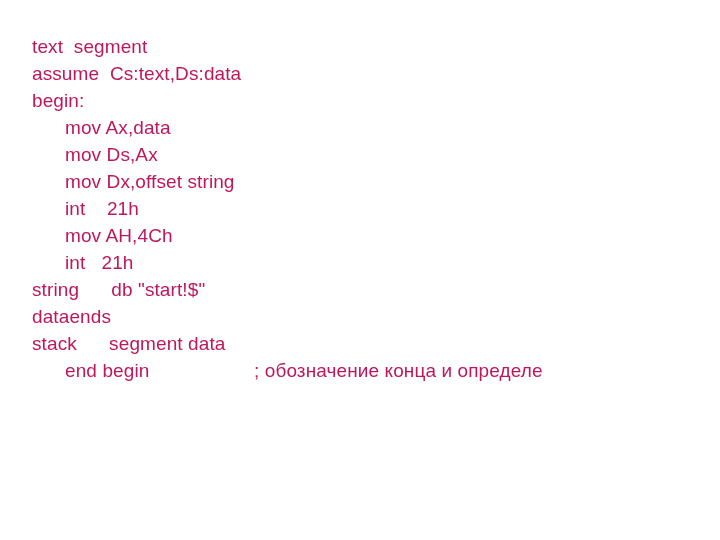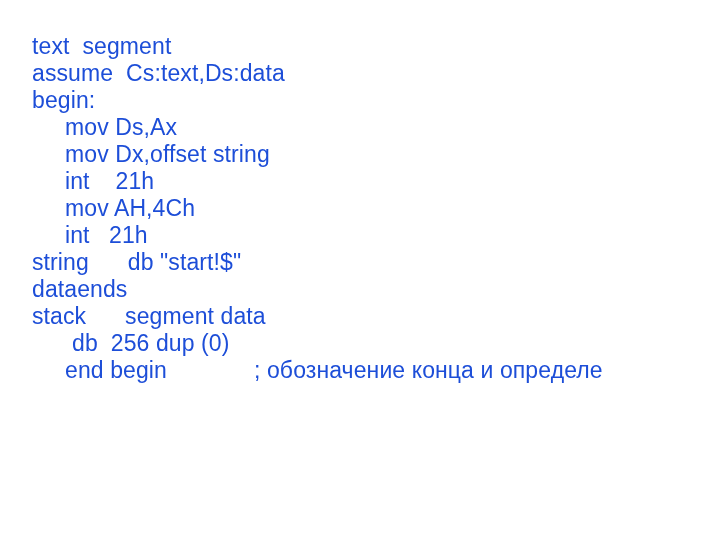--- a/index.html
+++ b/index.html
@@ -22,22 +22,22 @@
   #code-block {
     position: absolute;
     left: 32px;
     top: 33px;
     width: 660px;
   }
   .code-line {
     position: relative;
     height: 27px;
     line-height: 27px;
-    font-size: 23px;
-    color: #1d4ed8;
+    font-size: 19px;
+    color: #be185d;
     white-space: pre;
     letter-spacing: 0.1px;
   }
   .code-line .txt {
     white-space: pre;
   }
   .code-line .comment {
     position: absolute;
     white-space: pre;
   }
@@ -47,24 +47,24 @@
   .ind-2 { padding-left: 40px; }
 </style>
 </head>
 <body style="background: rgb(255, 255, 255);">
 
 <div id="slide">
   <div id="code-block" style="color: rgb(0, 0, 0);">
       <div class="code-line ind-0"><span class="txt">text  segment</span></div>
       <div class="code-line ind-0"><span class="txt">assume  Cs:text,Ds:data</span></div>
       <div class="code-line ind-0"><span class="txt">begin:</span></div>
+      <div class="code-line ind-1"><span class="txt">mov Ax,data</span></div>
       <div class="code-line ind-1"><span class="txt">mov Ds,Ax</span></div>
       <div class="code-line ind-1"><span class="txt">mov Dx,offset string</span></div>
       <div class="code-line ind-1"><span class="txt">int    21h</span></div>
       <div class="code-line ind-1"><span class="txt">mov AH,4Ch</span></div>
       <div class="code-line ind-1"><span class="txt">int   21h</span></div>
       <div class="code-line ind-0"><span class="txt">string      db "start!$"</span></div>
       <div class="code-line ind-0"><span class="txt">dataends</span></div>
       <div class="code-line ind-0"><span class="txt">stack      segment data</span></div>
-      <div class="code-line ind-2"><span class="txt">db  256 dup (0)</span></div>
       <div class="code-line ind-1"><span class="txt">end begin</span><span class="comment" style="left: 222px;">; обозначение конца и определе</span></div>
     </div>
 </div>
 
 </body></html>

